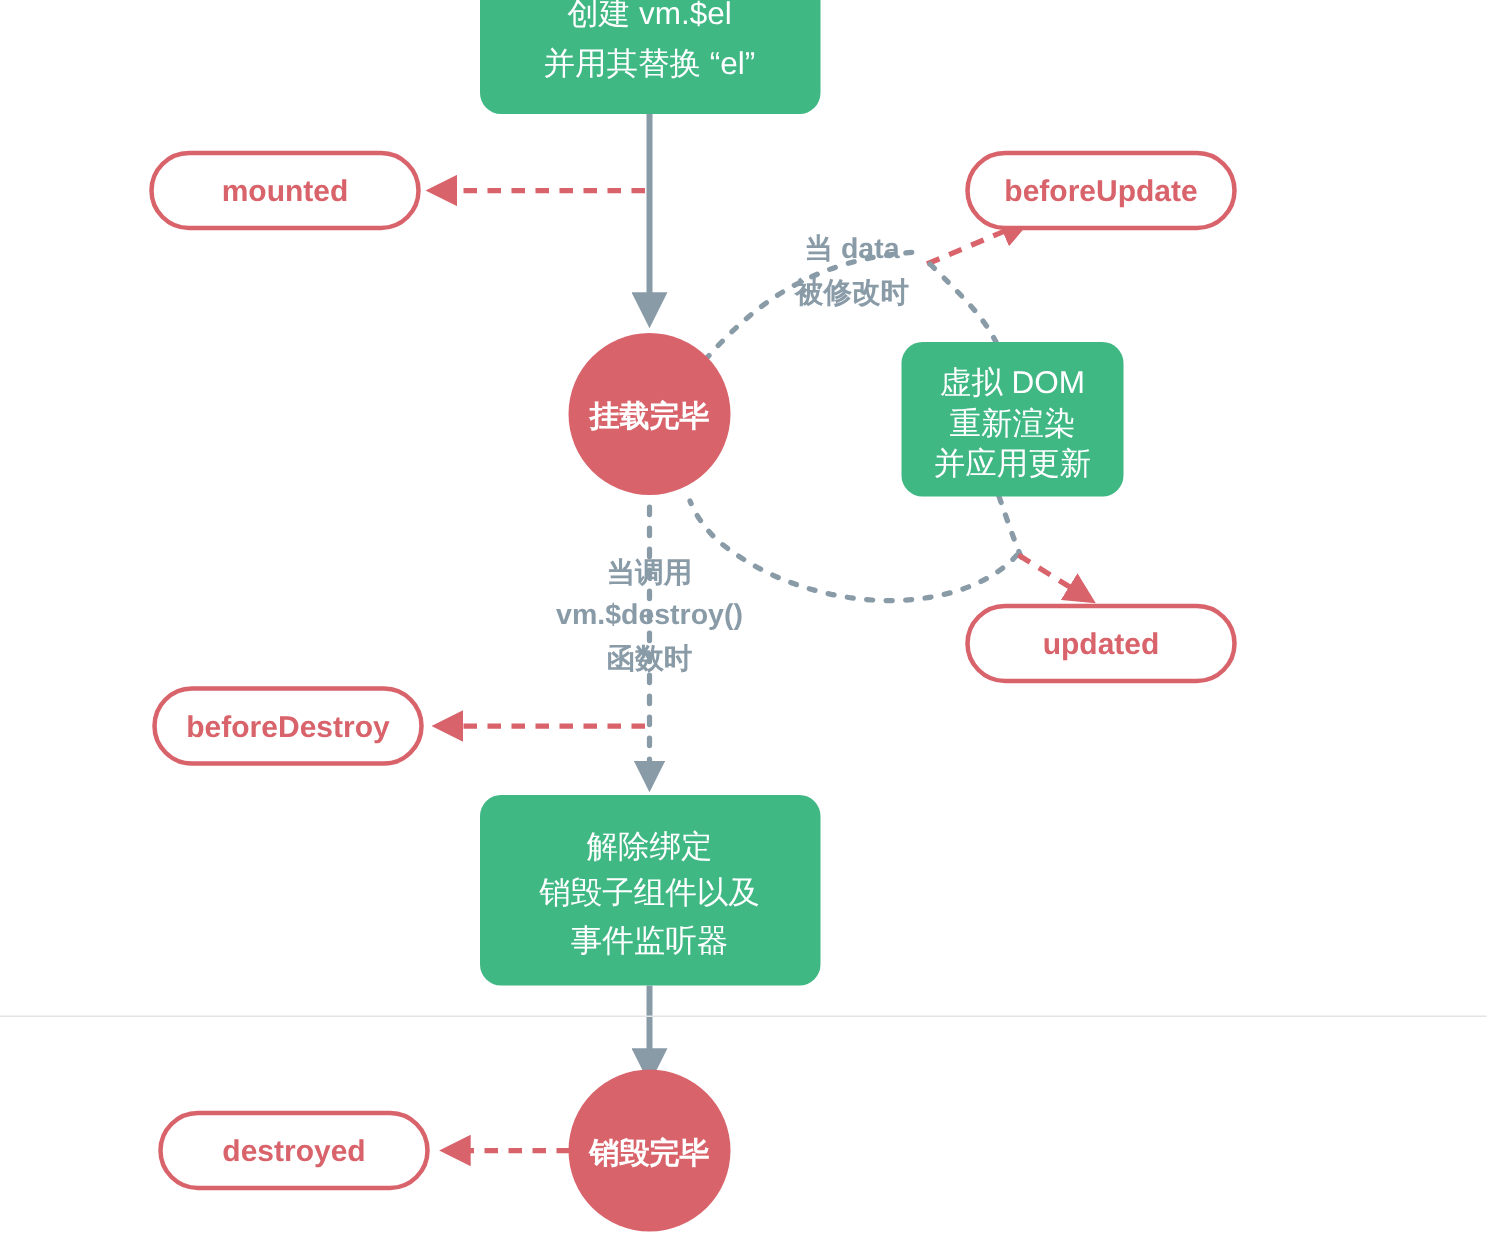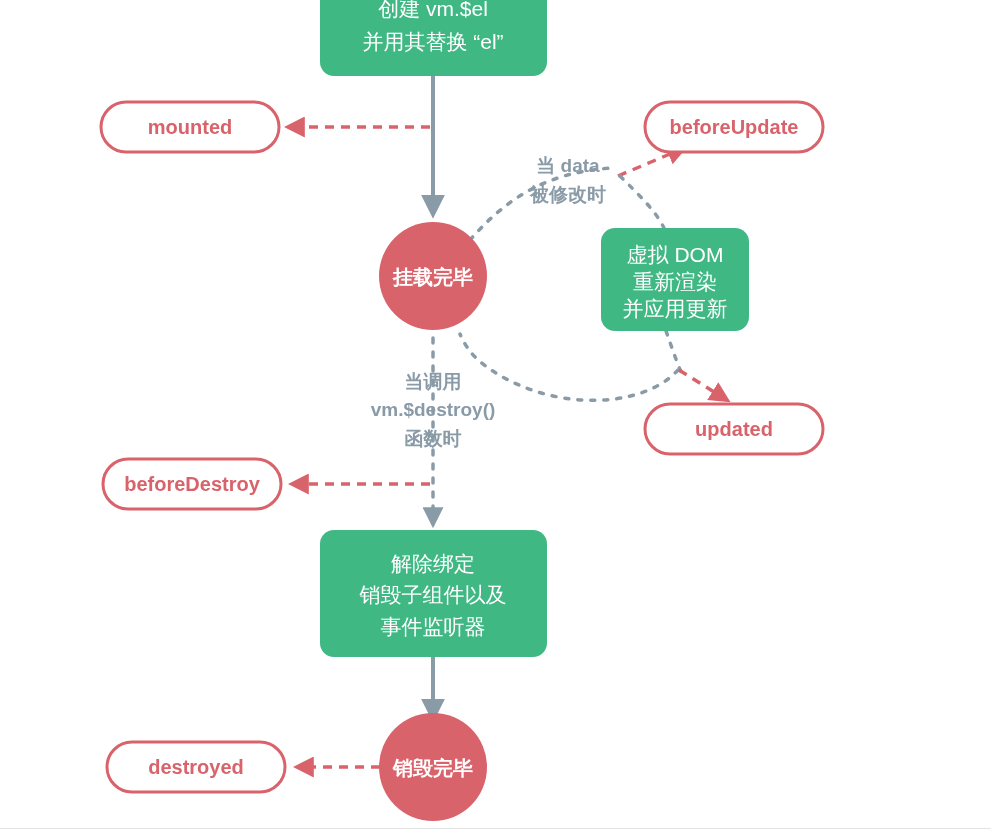--- a/index.html
+++ b/index.html
@@ -10,21 +10,21 @@
   body {
     width: 991px;
     height: 829px;
     font-family: "Liberation Sans", "DejaVu Sans", sans-serif;
     overflow: hidden;
     position: relative;
   }
   #diagram-root {
     position: relative;
     width: 991px;
-    height: 829px;
+    height: 678px;
   }
   svg#flow {
     position: absolute;
     left: 0;
     top: 0;
     width: 991px;
     height: 829px;
   }
   .proc-label {
     font-size: 21px;

